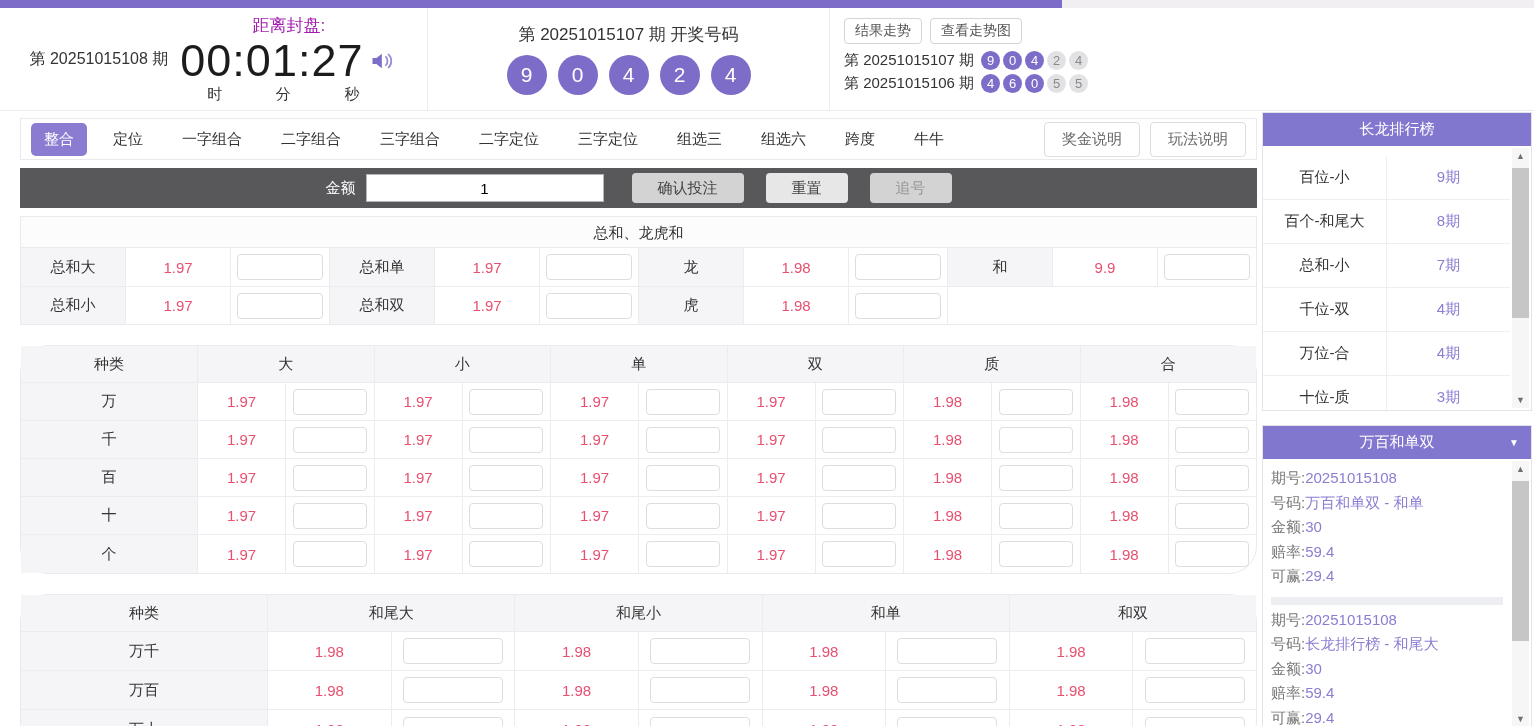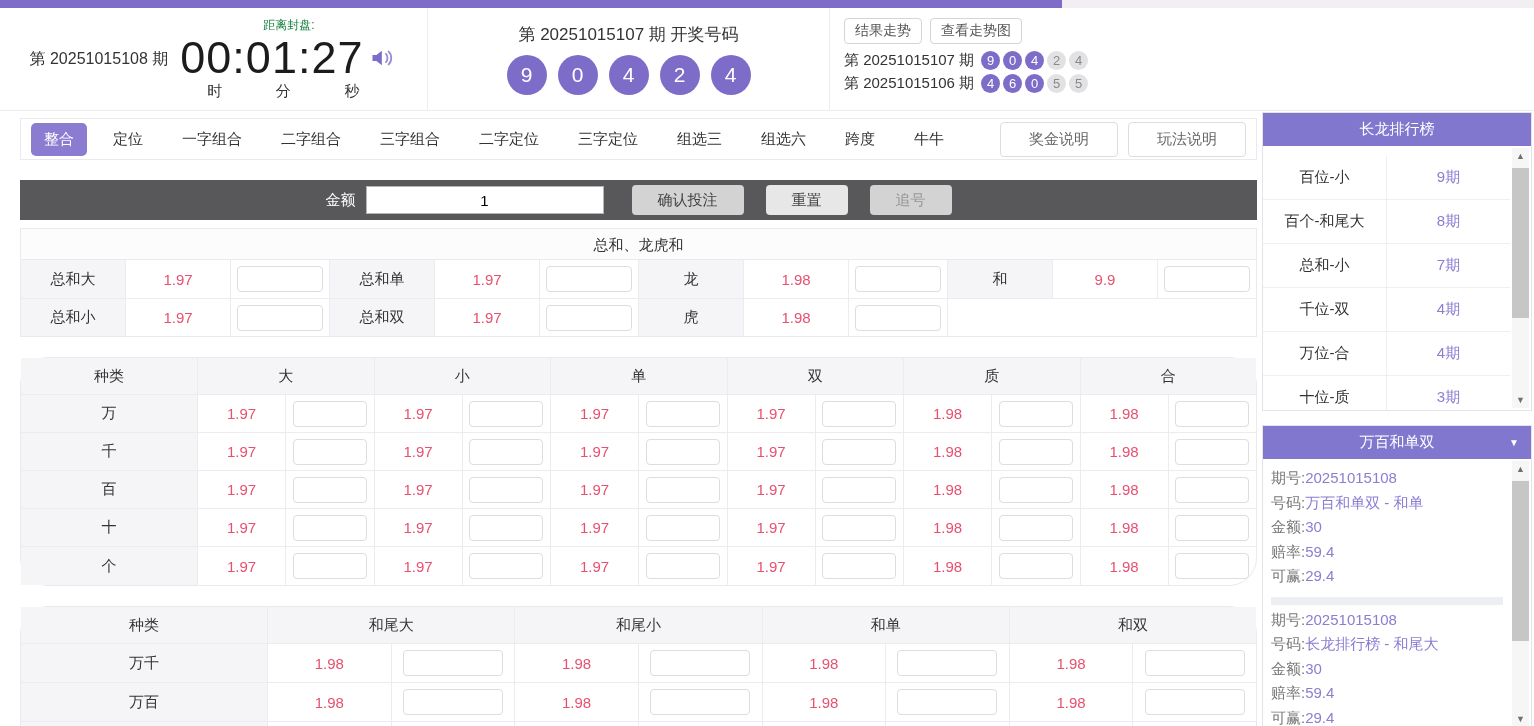--- a/index.html
+++ b/index.html
@@ -7,21 +7,21 @@
 
   
   .top-strip { position:absolute; top:0; left:0; width:1062px; height:8px; background:#7d6dc8; }
   .top-strip-r { position:absolute; top:0; left:1062px; right:0; height:8px; background:#f2eff3; }
 
   
   .header { position:absolute; top:8px; left:0; width:1534px; height:103px; background:#fff; border-bottom:1px solid #ededf0; display:flex; }
   .h-left { width:428px; border-right:1px solid #ededf0; display:flex; align-items:center; justify-content:center; gap:12px; }
   .issue-label { font-size:16px; color:#333; white-space:nowrap; }
   .cd-block { text-align:center; }
-  .cd-label { font-size:12px; color:#15803d; }
+  .cd-label { font-size:17px; color:#a21caf; }
   .cd-time-row { display:flex; align-items:center; gap:6px; }
   .cd-time { font-size:45px; color:#1c1c1c; line-height:1.05; letter-spacing:1px; }
   .speaker { width:28px; height:28px; }
   .cd-units { display:flex; width:206px; }
   .cd-units span { flex:1; text-align:center; font-size:15px; color:#333; }
   .h-mid { width:402px; border-right:1px solid #ededf0; display:flex; flex-direction:column; align-items:center; justify-content:center; gap:9px; }
   .draw-title { font-size:17px; color:#333; }
   .balls { display:flex; gap:11px; }
   .ball { width:40px; height:40px; border-radius:50%; background:#7d6dc8; color:#fff; font-size:21px; display:flex; align-items:center; justify-content:center; }
   .h-right { flex:1; padding:10px 0 0 14px; }
@@ -32,23 +32,23 @@
   .mini-ball { width:19px; height:19px; border-radius:50%; font-size:13px; display:flex; align-items:center; justify-content:center; }
   .mini-ball.purple { background:#7d6dc8; color:#fff; }
   .mini-ball.gray { background:#e2e2e4; color:#8a8a8a; }
 
   
   .main { position:absolute; top:118px; left:20px; width:1237px; }
   .tab-card { border:1px solid #e9e9ee; background:#fff; height:42px; display:flex; align-items:center; padding:0 10px; }
   .tab { font-size:15px; color:#333; padding:7px 13px; margin-right:13px; border-radius:5px; cursor:pointer; white-space:nowrap; }
   .tab.active { background:#8b7cd1; color:#fff; }
   .tab-spacer { flex:1; }
-  .help-btn { border:1px solid #ddd; border-radius:4px; color:#666; font-size:15px; padding:7px 28px; background:#fff; margin-left:10px; cursor:pointer; white-space:nowrap; }
-
-  .bet-bar { margin-top:20px; height:40px; background:#58585b; display:flex; align-items:center; justify-content:center; }
+  .help-btn { border:1px solid #ddd; border-radius:4px; color:#666; font-size:15px; padding:7px 17px; background:#fff; margin-left:10px; cursor:pointer; white-space:nowrap; }
+
+  .bet-bar { margin-top:8px; height:40px; background:#58585b; display:flex; align-items:center; justify-content:center; }
   .amount-label { color:#fff; font-size:15px; margin-right:10px; }
   .amount-input { width:238px; height:28px; text-align:center; font-size:15px; border:1px solid #b5b5b5; background:#fff; margin-right:28px; }
   .bar-btn { height:30px; padding:0 26px; border:none; border-radius:4px; font-size:15px; cursor:pointer;text-align:right; }
   .bar-btn.confirm { background:#d3d3d3; color:#444; }
   .bar-btn.reset { background:#e7e7e7; color:#444; margin-left:22px; }
   .bar-btn.chase { background:#d3d3d3; color:#959595; margin-left:22px; }
 
   .card { margin-top:8px; border:1px solid #e9e9ee; background:#fff; }
   .card.gap { margin-top:20px;border-radius:28px; }
   .caption { height:31px; line-height:31px; text-align:center; font-size:15px; color:#333; border-bottom:1px solid #e9e9ee; background:#fcfcfd; }

